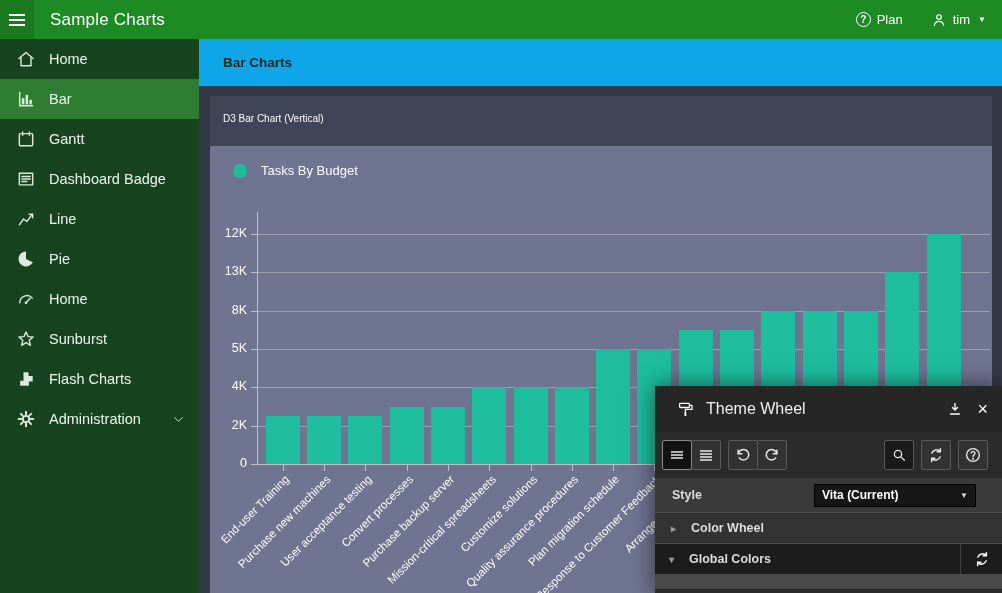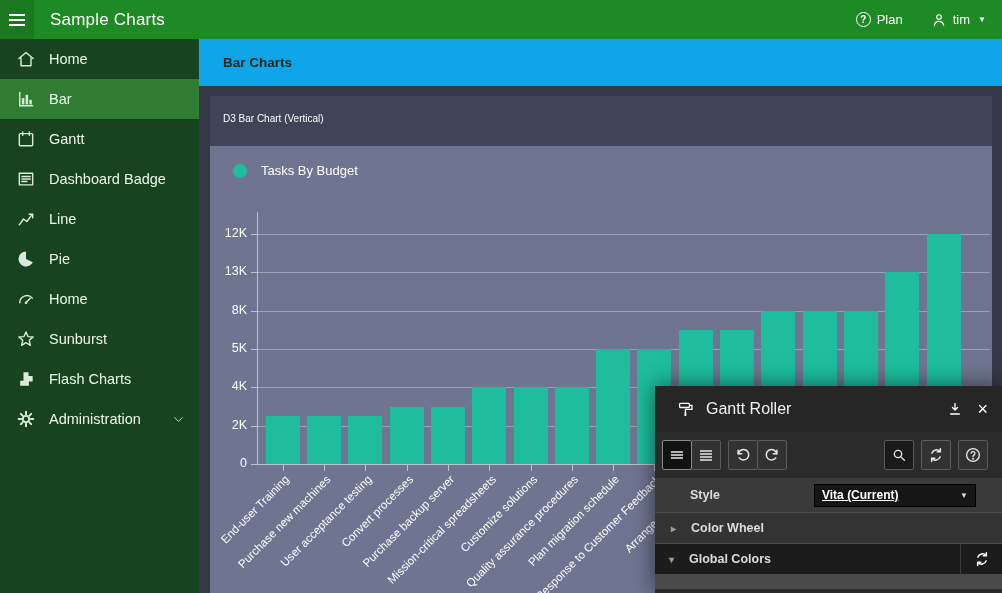--- a/index.html
+++ b/index.html
@@ -65,25 +65,25 @@
   .tr-hicons { margin-left:auto; display:flex; align-items:center; gap:14px; }
   .tr-close { font-size:18px; line-height:1; cursor:pointer; color:#fff; }
   .tr-toolbar { height:46px; background:#2b2b2b; display:flex; align-items:center; padding:0 14px 0 7px; }
   .tbtn { width:30px; height:30px; border:1px solid #5a5a5a; background:#323232; border-radius:2px;
     display:flex; align-items:center; justify-content:center; cursor:pointer; color:#e8e8e8; }
   .tbtn + .tbtn { margin-left:-1px; }
   .tbtn.active { background:#121212; border-color:#8a8a8a; position:relative; z-index:1; }
   .tbtn.dark { background:#1a1a1a; }
   .tb-gap { width:7px; }
   .tb-spring { flex:1; }
-  .tr-style { height:34px; background:#3a3a3a; display:flex; align-items:center; padding:0 14px 0 35px; }
+  .tr-style { height:34px; background:#3a3a3a; display:flex; align-items:center; padding:0 14px 0 17px; }
   .tr-style-label { font-size:12.5px; font-weight:bold; color:#ddd; }
   .tr-select { margin-left:auto; margin-right:12px; width:162px; height:23px; background:#161616;
     border:1px solid #000; display:flex; align-items:center; padding:0 7px; cursor:pointer; }
-  .tr-select-value { font-size:12px; font-weight:bold; color:#fff;text-decoration:underline; }
+  .tr-select-value { font-size:12px; font-weight:bold; color:#fff; }
   .tr-select .caret { margin-left:auto; font-size:8px; color:#ddd; }
   .tr-row { display:flex; align-items:center; font-size:12.5px; font-weight:bold; color:#ddd; cursor:pointer; }
   .tr-colorwheel { height:32px; background:#333; border-top:1px solid #4a4a4a; border-bottom:1px solid #4a4a4a; padding-left:16px; }
   .tr-globals { height:30px; background:#1c1c1c; padding-left:14px; }
   .tr-chev { width:11px; height:11px; margin-right:9px; color:#9a9a9a; font-size:10px; line-height:11px; }
   .tr-refresh-box { margin-left:auto; width:42px; align-self:stretch; border-left:1px solid #3d3d3d;
     display:flex; align-items:center; justify-content:center; cursor:pointer; }
   .tr-bottom { height:15px; background:#4a4a4a; }
 
   svg { display:block; }
@@ -327,21 +327,21 @@
 
   <div class="troller">
     <div class="tr-header">
       <span class="icon18" style="color:#fff">
         <svg viewBox="0 0 24 24" fill="none" stroke="currentColor" stroke-width="1.7" stroke-linejoin="round">
             <rect x="3.5" y="4.5" width="13" height="5.5" rx="1"></rect>
             <path d="M16.5 7.2h3.5v5.3H11.2V16"></path>
             <rect x="10" y="16" width="2.4" height="5.3" fill="currentColor" stroke="none"></rect>
           </svg>
       </span>
-      <span class="tr-title">Gantt Roller</span>
+      <span class="tr-title">Theme Wheel</span>
       <span class="tr-hicons">
         <span class="icon16" style="color:#fff;cursor:pointer">
           <svg viewBox="0 0 24 24" fill="none" stroke="currentColor" stroke-width="2" stroke-linecap="round" stroke-linejoin="round">
               <path d="M12 3.5V13M8.2 9.8 12 13.6l3.8-3.8M5.5 19.5h13"></path>
             </svg>
         </span>
         <span class="tr-close">×</span>
       </span>
     </div>
 

